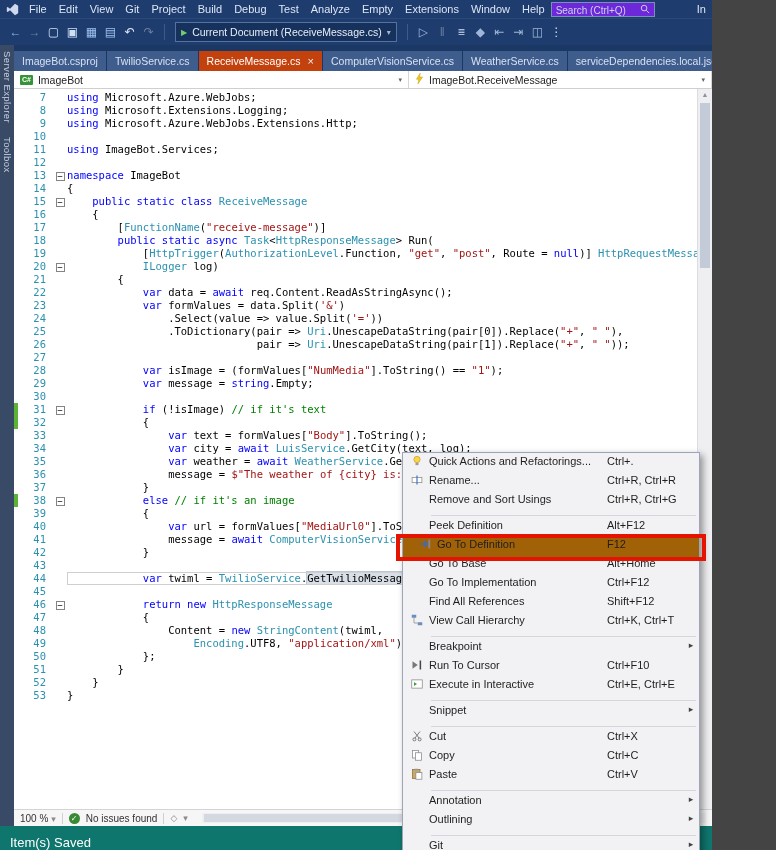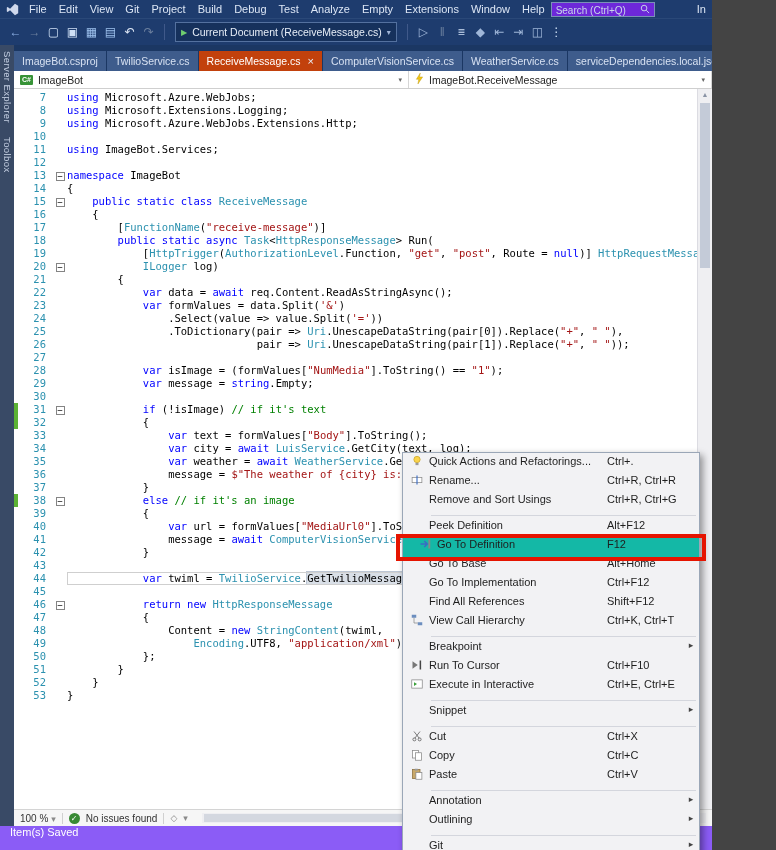--- a/index.html
+++ b/index.html
@@ -68,27 +68,27 @@
   
   .edbar{height:16px;background:#f6f6f6;border-top:1px solid #d4d4d4;display:flex;align-items:center;gap:6px;
          padding:0 6px;font-size:10px;color:#333;flex:0 0 auto;}
   .edsep{width:1px;height:11px;background:#d0d0d0;}
   .hdot{width:11px;height:11px;border-radius:50%;background:#388a34;color:#fff;font-size:8px;line-height:11px;text-align:center;}
   .dim{color:#8a8a8a;font-size:9px;}
   .htrack{flex:1;height:10px;background:#efeff2;margin-left:8px;position:relative;}
   .hthumb{position:absolute;left:2px;top:1px;height:8px;width:46%;background:#d4d8e0;}
 
   
-  .statusbar{height:24px;background:#8b5cf6;color:#fff;font-size:11px;display:flex;align-items:flex-start;padding:0 10px;flex:0 0 auto;}
+  .statusbar{height:24px;background:#0f766e;color:#fff;font-size:13px;display:flex;align-items:flex-end;padding:0 10px;flex:0 0 auto;}
 
   
   .ctx{position:absolute;left:402px;top:452px;width:298px;background:#f2f2f4;border:1px solid #9ba7b7;
        box-shadow:3px 3px 7px rgba(0,0,0,.4);padding:2px 0;font-size:11px;color:#1e1e1e;z-index:50;box-sizing:border-box;}
   .ctx-item{display:flex;height:19px;padding:0 2px;position:relative;cursor:default;}
-  .ctx-item.hl{background:#14b8a6;padding-left:10px;}
+  .ctx-item.hl{background:#a16207;padding-left:10px;}
   .ctx-icon{width:24px;flex:0 0 auto;text-align:center;line-height:0;}
   .ctx-label{flex:1;white-space:nowrap;overflow:hidden;}
   .ctx-short{width:78px;flex:0 0 auto;text-align:left;white-space:nowrap;}
   .ctx-arrow{width:12px;flex:0 0 auto;text-align:center;font-size:9px;color:#444;}
   .ctx-sep{height:1px;background:#d4d6dd;margin:3px 3px 3px 28px;}
   .redbox{position:absolute;left:-7px;right:-7px;top:-4px;bottom:-4px;border:4px solid #e51400;pointer-events:none;z-index:5;}
 </style>
 </head>
 <body>
 

